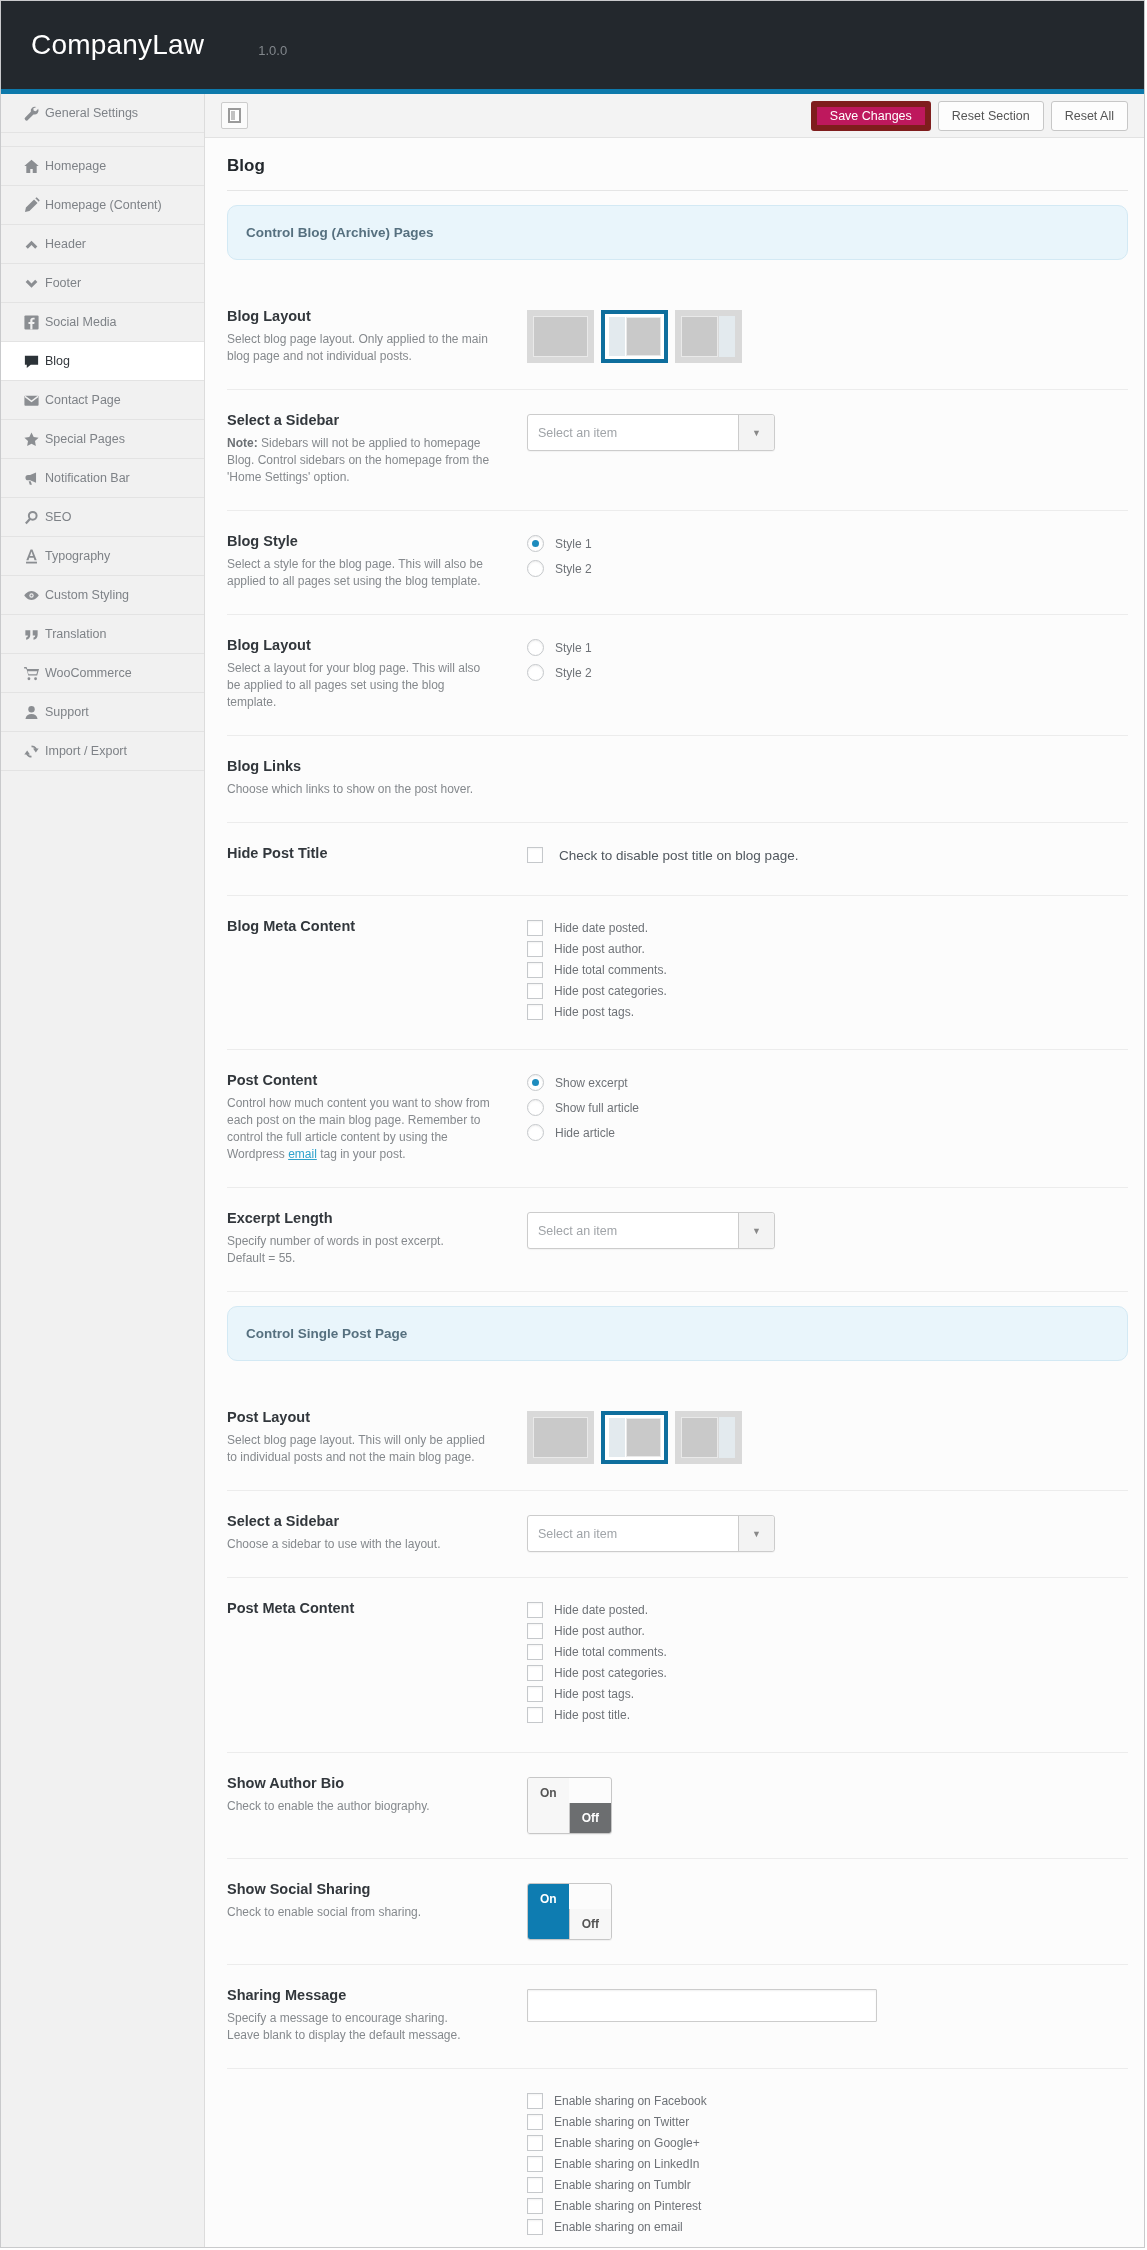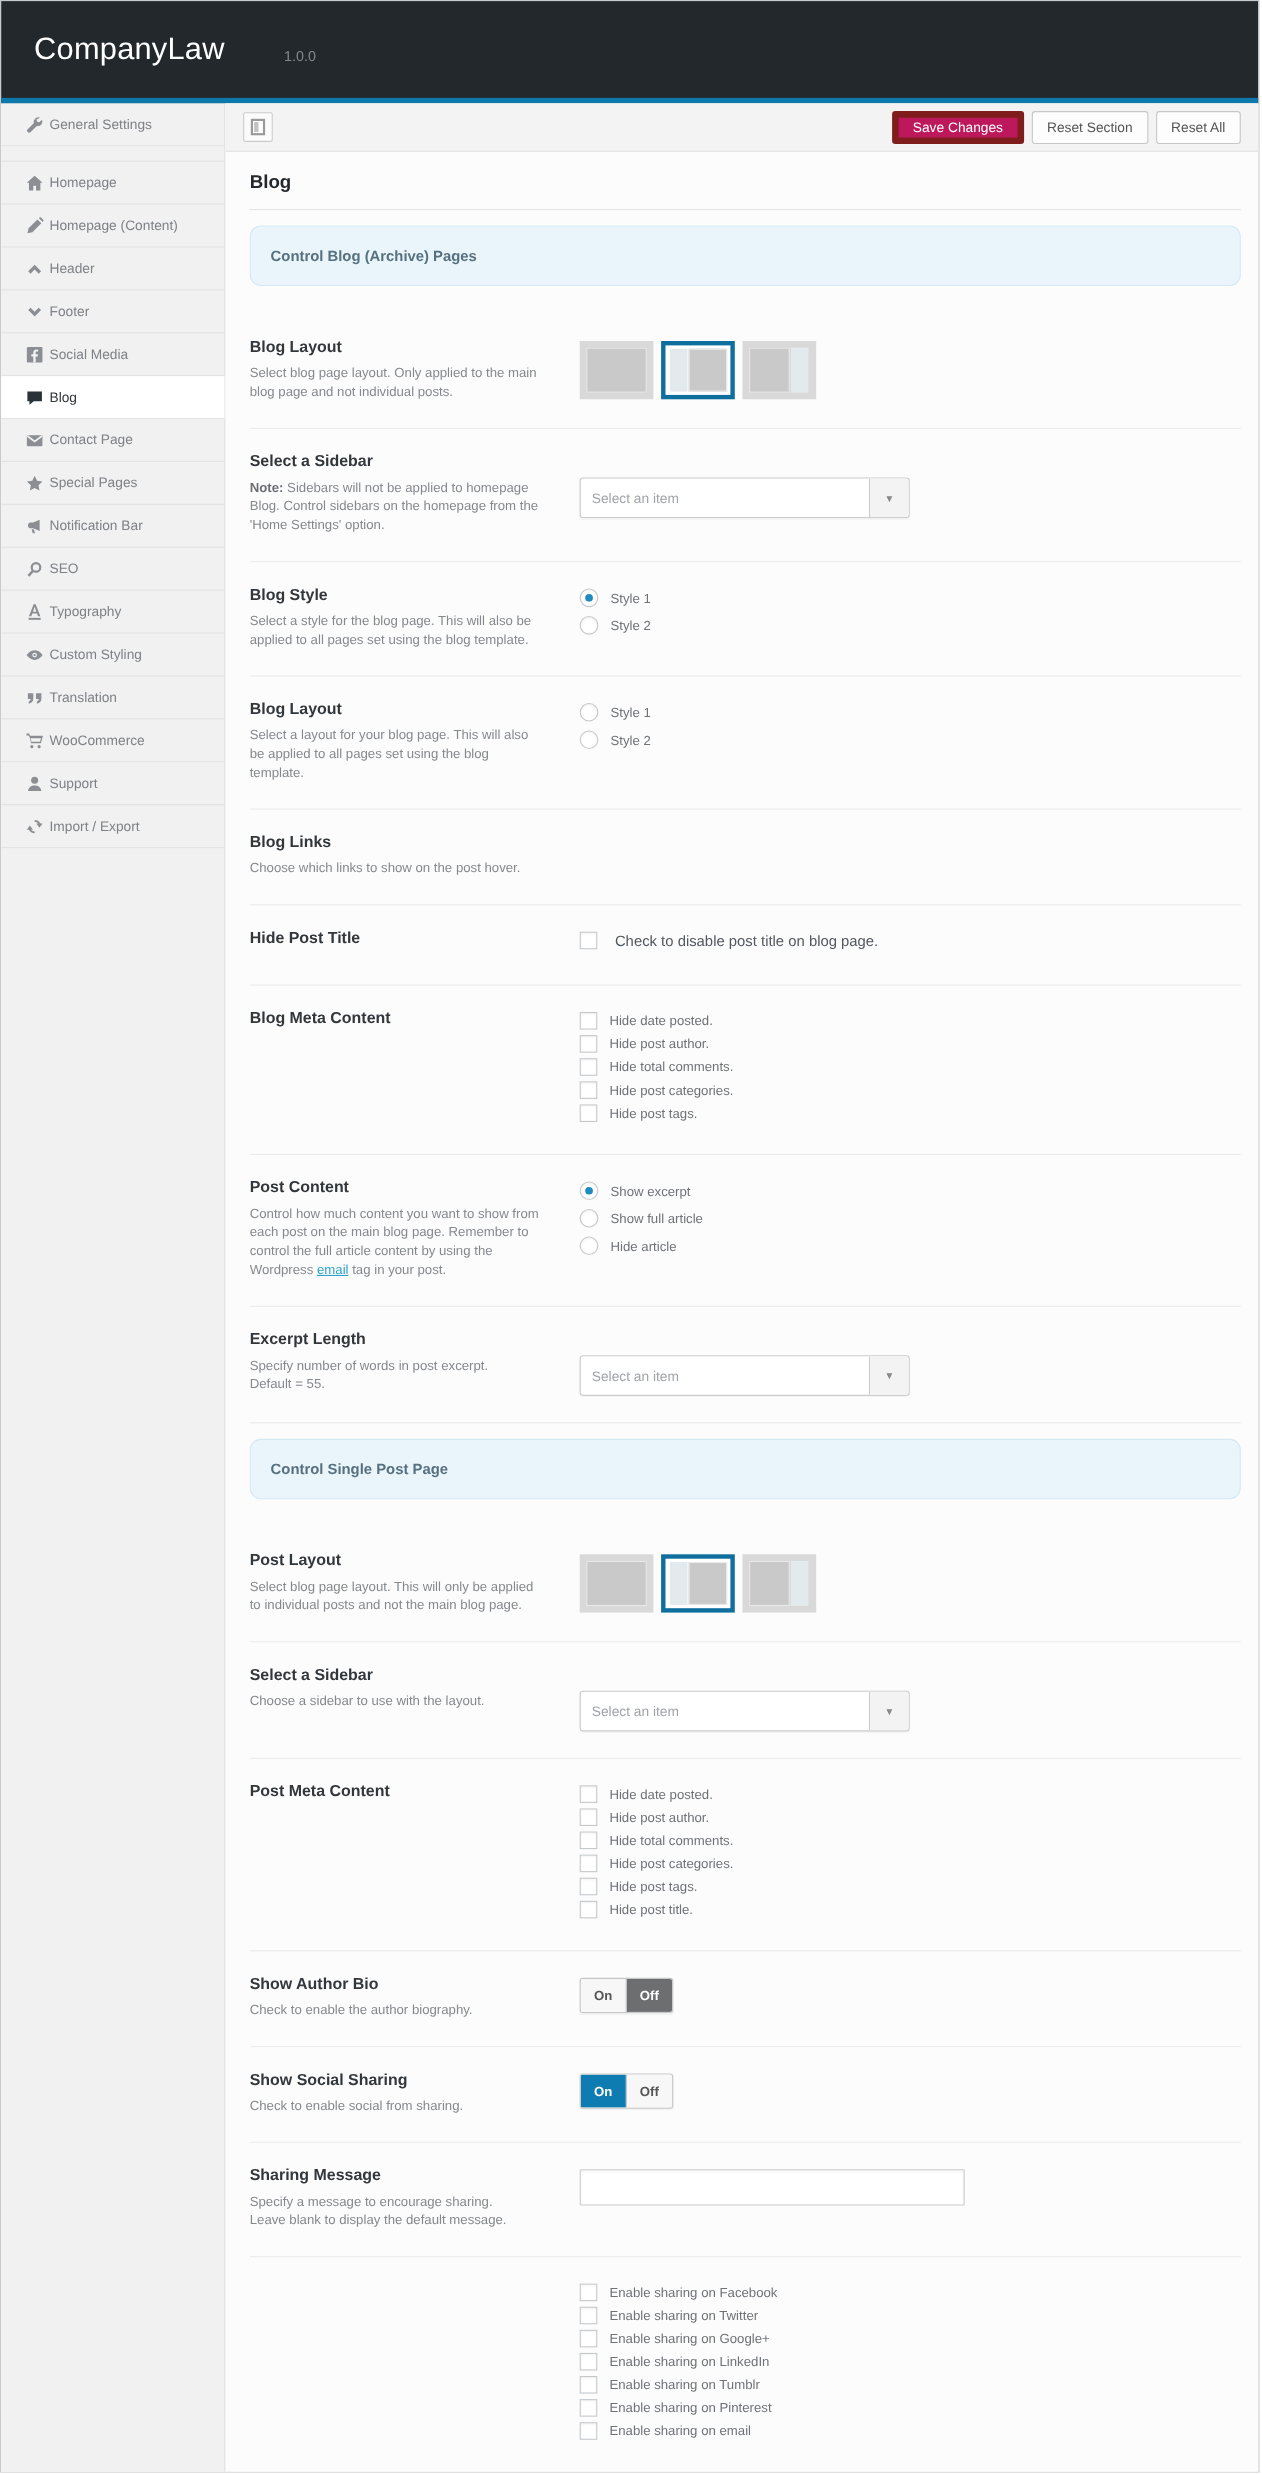--- a/index.html
+++ b/index.html
@@ -52,39 +52,39 @@
   .thumbs { display:flex; }
   .thumb { width:67px; height:53px; background:#d9d9d9; padding:6px; margin-right:7px; cursor:pointer; }
   .thumb.selected { background:#fff; border:4px solid #0e6e9d; padding:3px; }
   .ti { width:100%; height:100%; display:flex; }
   .pane { height:100%; }
   .pane.gray { flex:2.1; background:#c9c9c9; border:1px solid #e9e9e9; }
   .pane.light { flex:1; background:#e3eaee; margin:0 1px; }
   .ti.full .pane.gray { flex:1; }
 
   
-  .select { width:300px; height:37px; background:#fff; border:1px solid #ccc; border-radius:3px; display:flex; align-items:center; cursor:pointer; box-shadow:0 1px 1px rgba(0,0,0,.04);margin-top:20px; }
+  .select { width:248px; height:37px; background:#fff; border:1px solid #ccc; border-radius:3px; display:flex; align-items:center; cursor:pointer; box-shadow:0 1px 1px rgba(0,0,0,.04); }
   .select-value { flex:1; padding:0 10px; font-size:12.5px; color:#a0a4a8; }
   .select-arrow { width:36px; height:100%; border-left:1px solid #ccc; background:#f3f3f3; display:flex; align-items:center; justify-content:center; border-radius:0 3px 3px 0; }
   .select-arrow::after { content:"▼"; font-size:9px; color:#888; }
 
   
   .choice { display:flex; align-items:center; margin-bottom:8px; cursor:pointer; }
   .rb { width:17px; height:17px; border:1px solid #c5c8cb; border-radius:50%; background:#fff; flex:none; display:flex; align-items:center; justify-content:center; box-shadow:inset 0 1px 2px rgba(0,0,0,.07); }
   .rb.checked::after { content:""; width:7px; height:7px; border-radius:50%; background:#1e8cbe; }
   .cb { width:16px; height:16px; border:1px solid #c5c8cb; background:#fff; flex:none; position:relative; box-shadow:inset 0 1px 2px rgba(0,0,0,.05); }
   .cb.checked::after { content:"✓"; position:absolute; left:1px; top:-3px; font-size:15px; font-weight:bold; color:#1e8cbe; }
   .choice-label { margin-left:11px; font-size:12px; color:#6e7277; }
   .choice-label.lg { font-size:13.5px; color:#50575e; margin-left:16px; }
   .stack .choice { margin-bottom:5px; }
 
   
   .switch { display:inline-flex; border:1px solid #c7c7c7; border-radius:3px; overflow:hidden; box-shadow:0 1px 1px rgba(0,0,0,.05); }
   .seg { padding:8px 12px; font-size:12px; font-weight:bold; color:#555; background:#f7f7f7; cursor:pointer; }
-  .seg + .seg { border-left:1px solid #c7c7c7; }
+  .seg + .seg { border-left:1px solid #c7c7c7;margin-top:25px; }
   .seg.dark { background:#6c6e70; color:#fff; }
   .seg.blue { background:#0e7cb1; color:#fff; }
 
   .text-input { width:350px; height:33px; border:1px solid #ccc; border-radius:1px; padding:0 8px; font-size:12.5px; color:#444; font-family:inherit; box-shadow:inset 0 1px 2px rgba(0,0,0,.06); }
 </style>
 </head>
 <body>
 
 <div class="frame">
 

